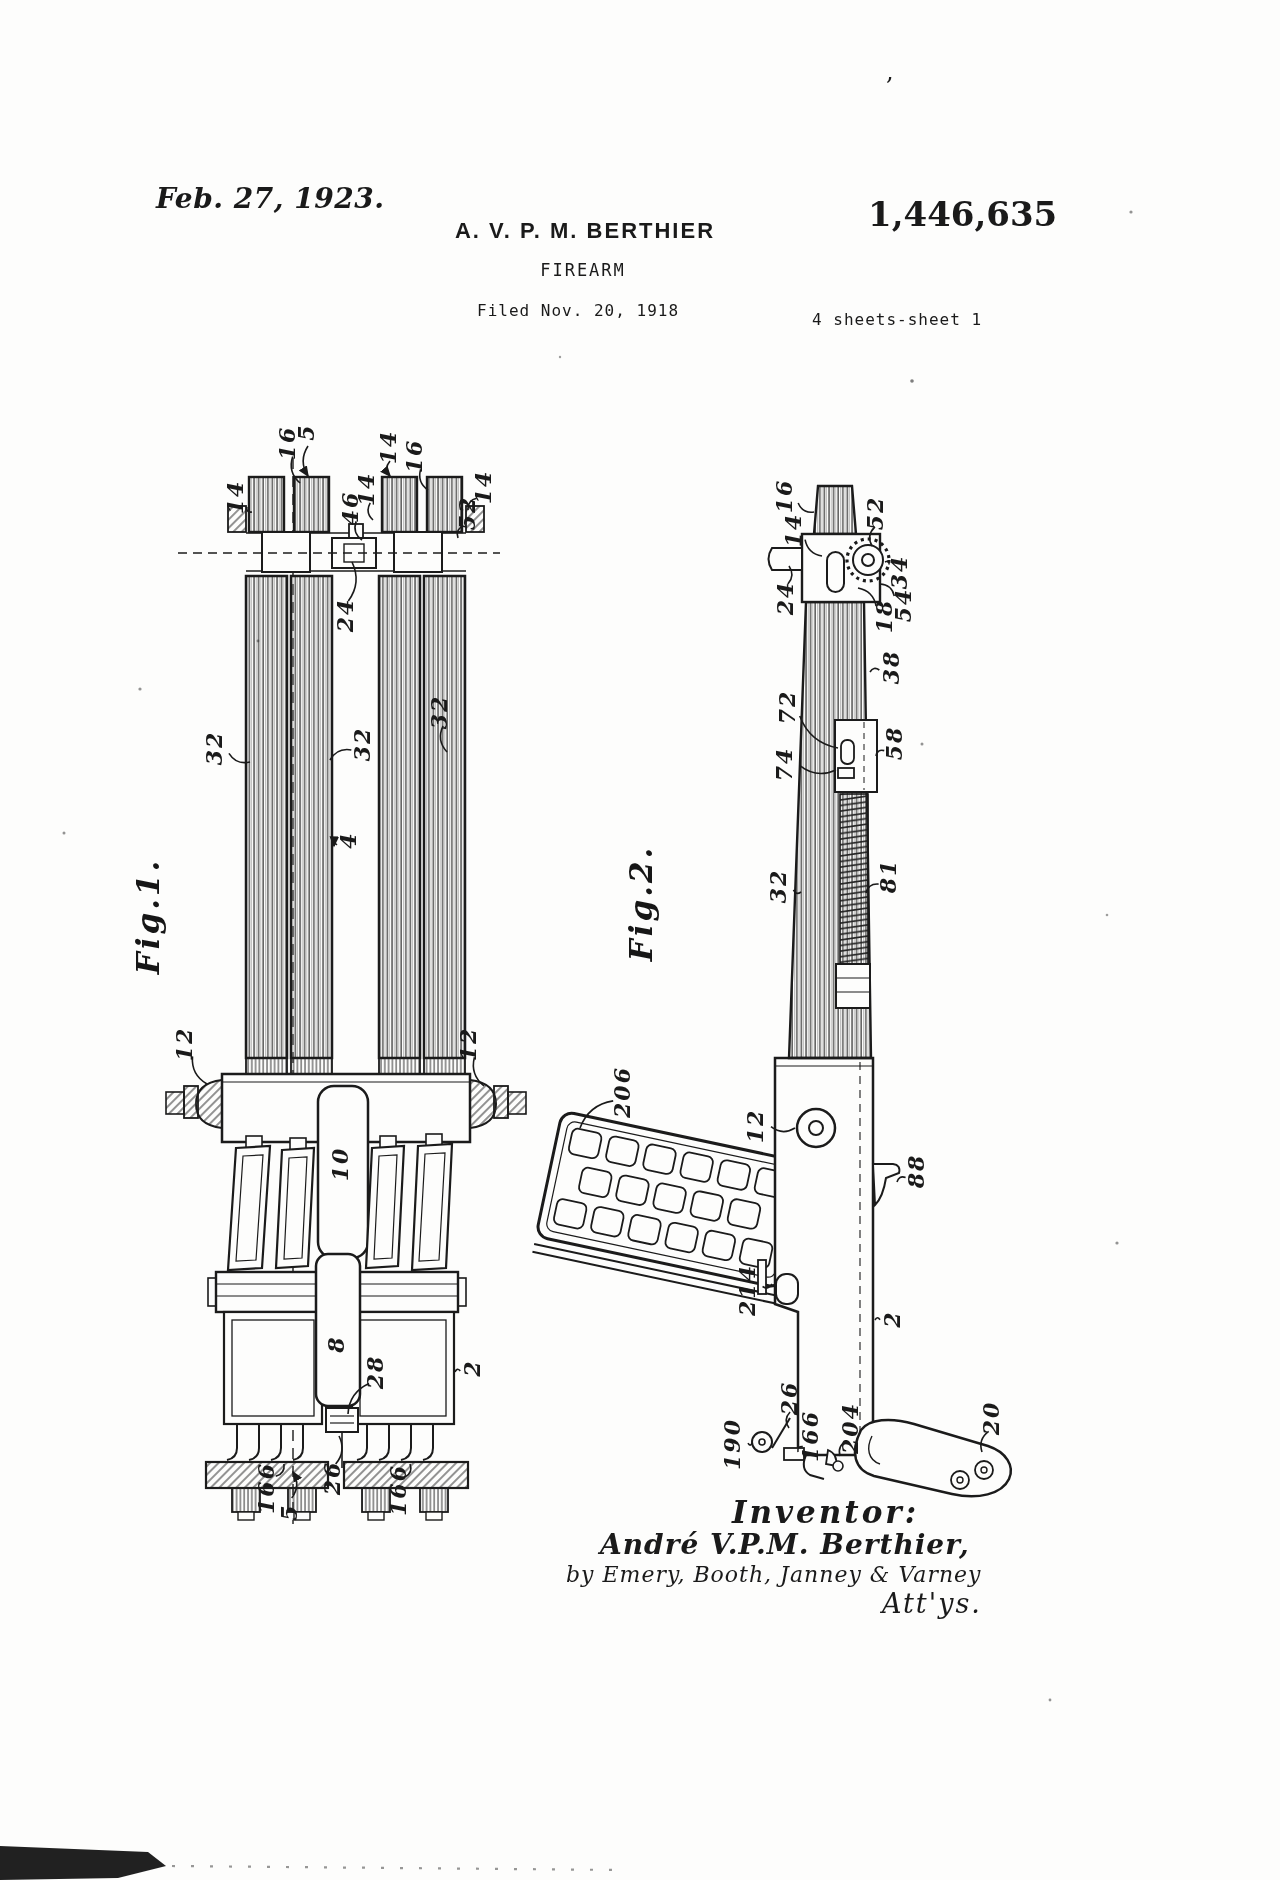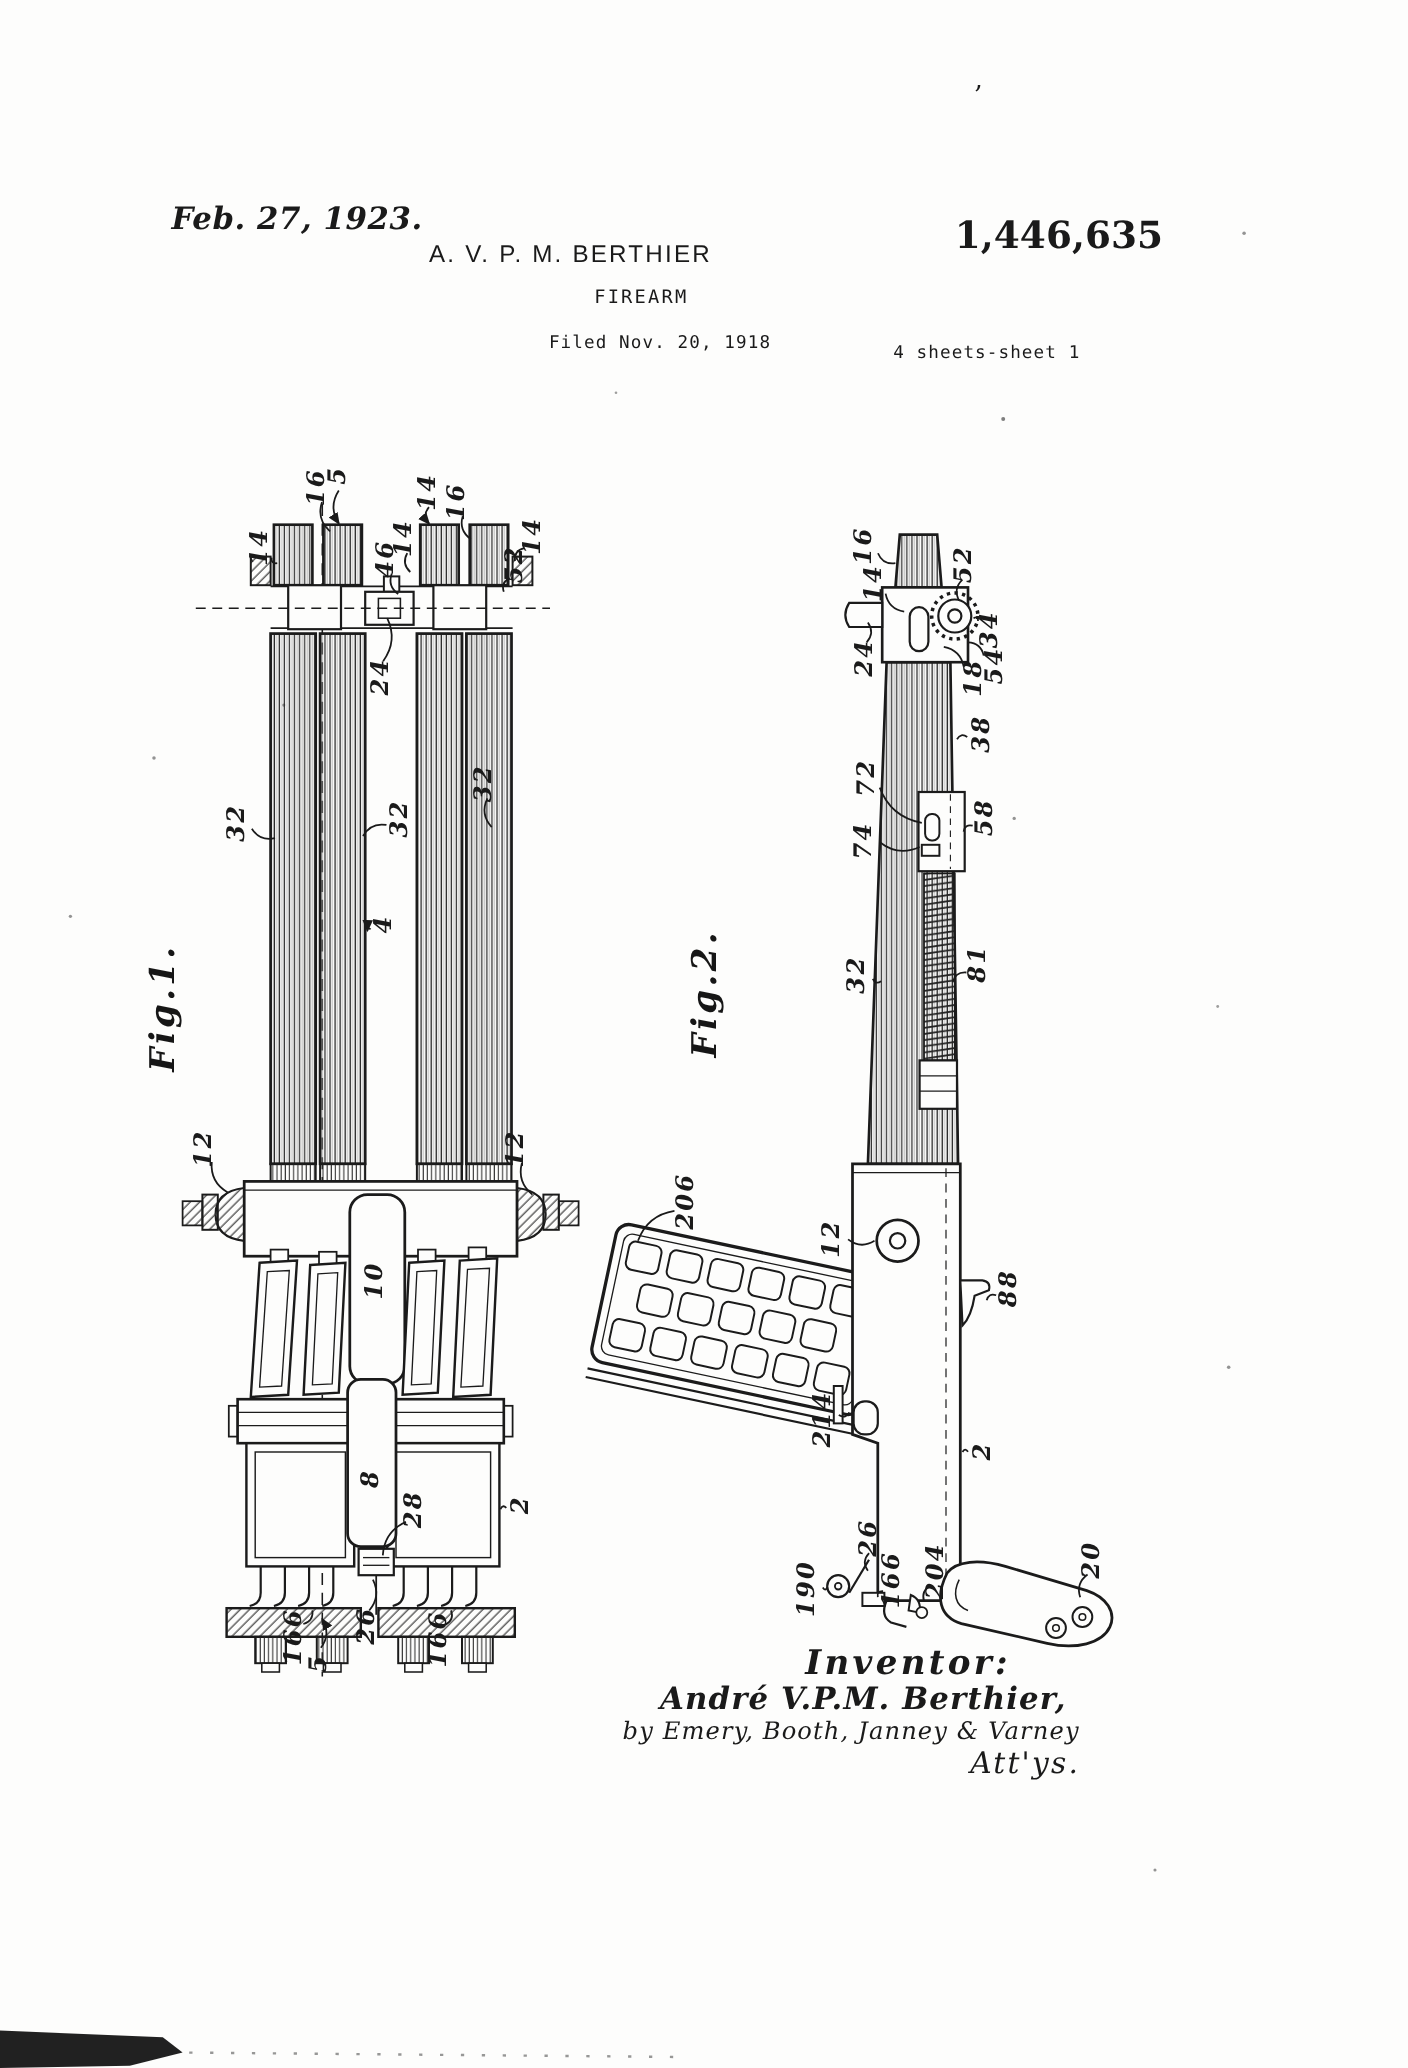--- a/index.html
+++ b/index.html
@@ -1,25 +1,25 @@
 <!DOCTYPE html>
 <html><head>
 <meta charset="utf-8">
 <style>
   html,body{margin:0;padding:0;background:#e9e9e5;}
   .page{position:relative;width:1280px;height:1880px;margin:0 auto;background:#fdfdfc;
         overflow:hidden;font-family:"DejaVu Serif",serif;color:#1a1a1a;}
   .abs{position:absolute;white-space:nowrap;}
   .hdr-date{left:156px;top:182px;font-size:28px;font-weight:700;letter-spacing:.5px;font-style:italic;}
   .hdr-number{left:868px;top:194px;font-size:34px;font-weight:700;}
-  .hdr-name{left:390px;top:218px;width:390px;text-align:left;
-            font-family:"Liberation Sans",sans-serif;font-weight:400;font-size:22px;letter-spacing:2px;}
+  .hdr-name{left:390px;top:218px;width:390px;text-align:center;
+            font-family:"Liberation Sans",sans-serif;font-weight:700;font-size:22px;letter-spacing:2px;}
   .hdr-title{left:430px;top:260px;width:306px;text-align:center;
              font-family:"DejaVu Sans Mono",monospace;font-size:17px;letter-spacing:2px;}
-  .hdr-filed{left:499px;top:301px;font-family:"DejaVu Sans Mono",monospace;font-size:16px;letter-spacing:1px;text-align:center;}
+  .hdr-filed{left:477px;top:301px;font-family:"DejaVu Sans Mono",monospace;font-size:16px;letter-spacing:1px;text-align:center;}
   .hdr-sheet{left:812px;top:310px;font-family:"DejaVu Sans Mono",monospace;font-size:16px;letter-spacing:1px;}
   .sig-heading{left:732px;top:1494px;font-size:31px;font-weight:700;font-style:italic;letter-spacing:3px;}
   .sig-name{left:600px;top:1528px;font-size:28px;font-weight:700;font-style:italic;letter-spacing:1px;}
   .sig-attorneys{left:566px;top:1562px;font-size:22px;font-style:italic;letter-spacing:1px;}
   .sig-attys{left:882px;top:1588px;font-size:27px;font-weight:400;font-style:italic;letter-spacing:2px;}
   .apostrophe{left:886px;top:58px;font-size:24px;}
   svg.art{position:absolute;left:0;top:0;}
   .part-label{font-family:"DejaVu Serif",serif;font-style:italic;font-weight:700;font-size:22px;
               fill:#1a1a1a;text-anchor:middle;dominant-baseline:middle;letter-spacing:2px;}
   .fig-caption{font-family:"DejaVu Serif",serif;font-style:italic;font-weight:700;font-size:31px;

